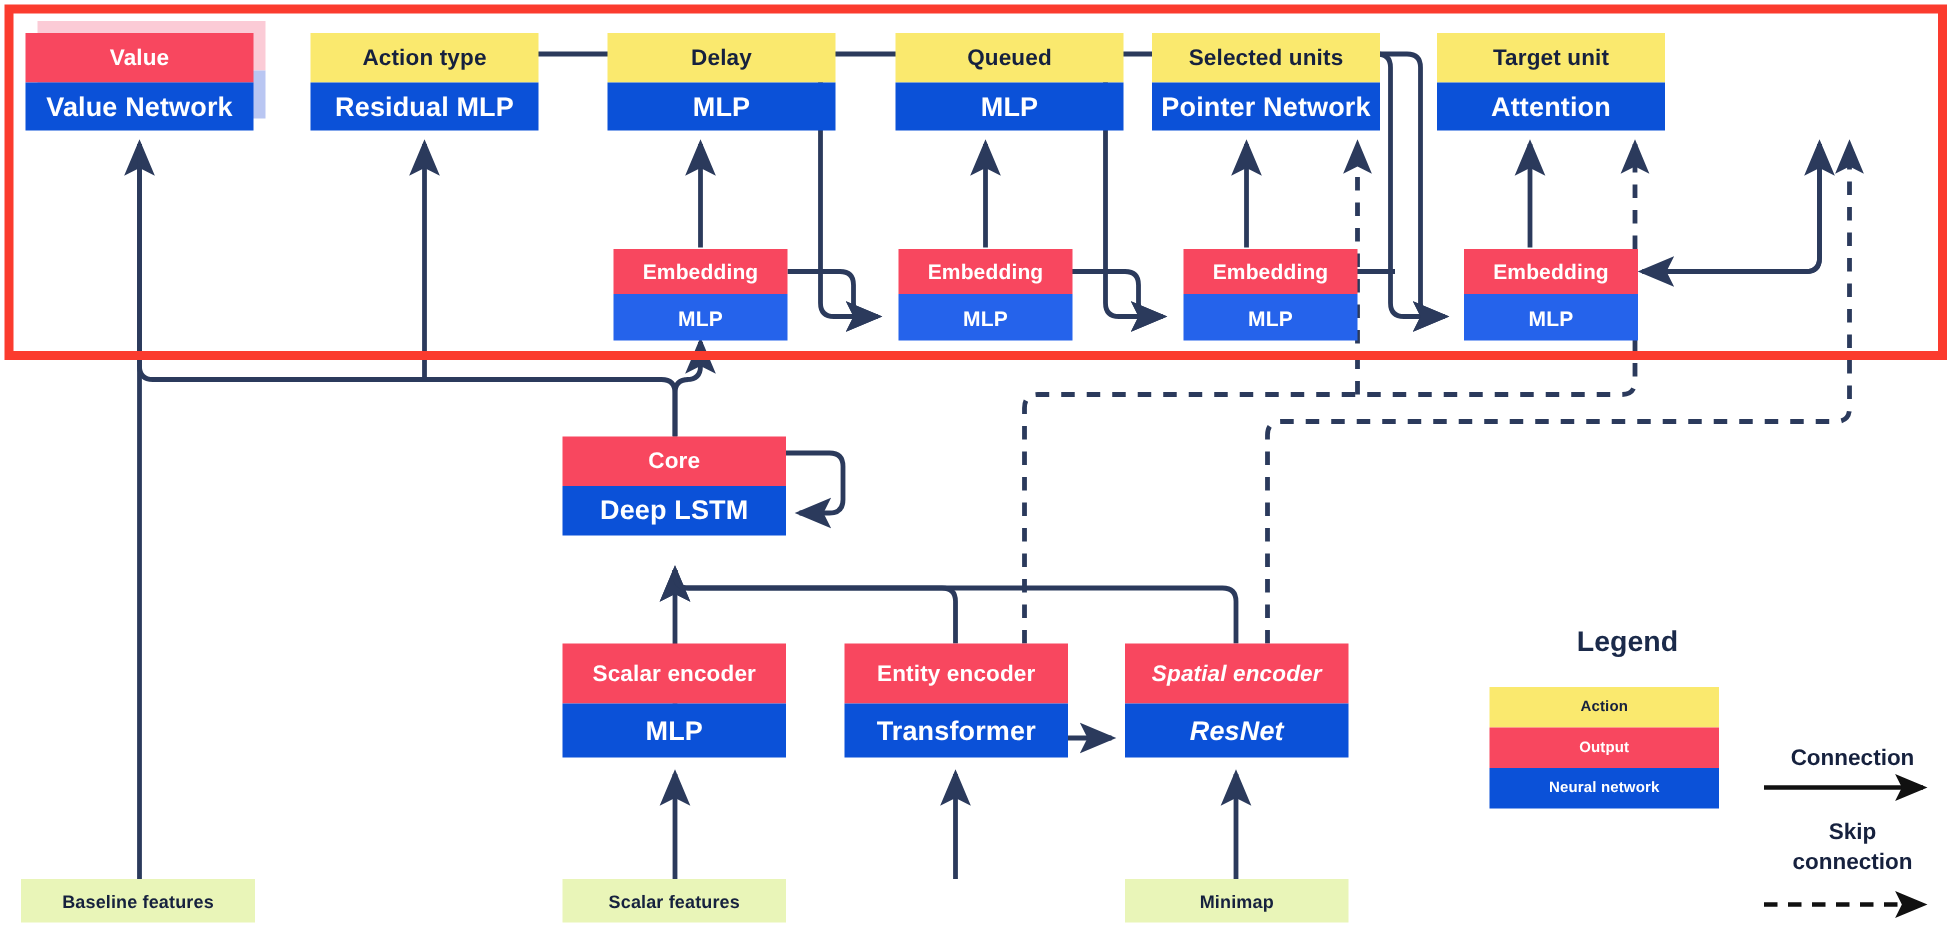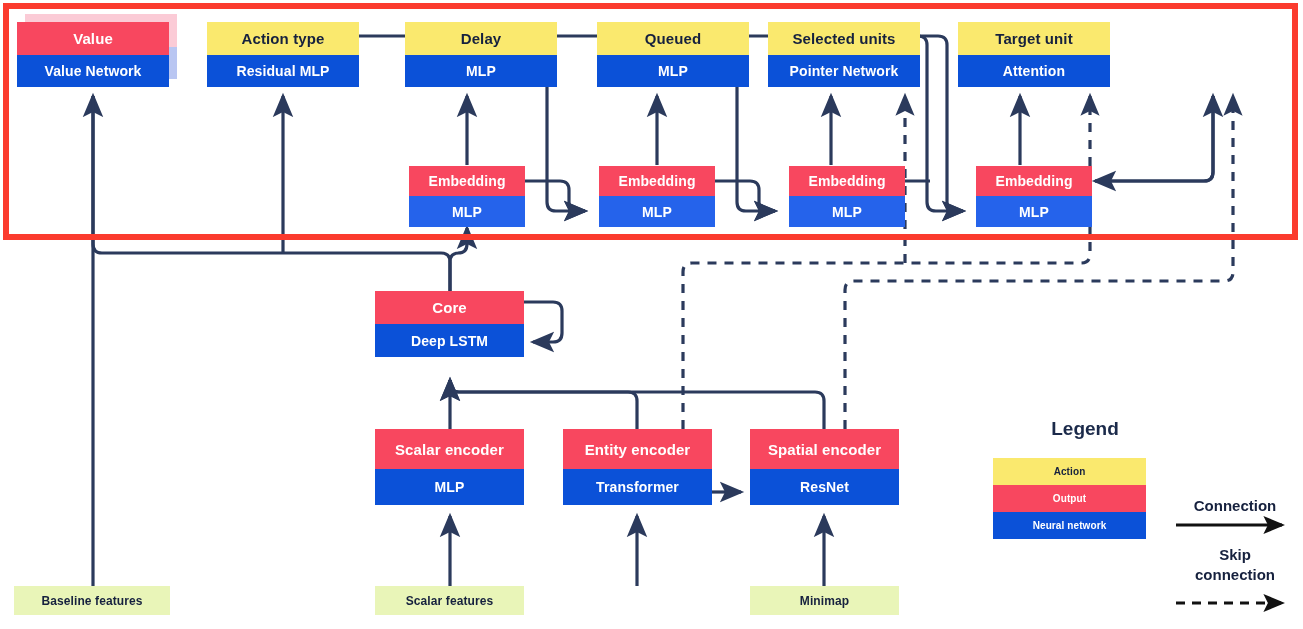--- a/index.html
+++ b/index.html
@@ -7,21 +7,21 @@
   body{width:1303px;height:629px;overflow:hidden;
        font-family:"Liberation Sans","DejaVu Sans",sans-serif;}
   #stage{position:relative;width:1303px;height:629px;background:#fff;}
   svg#wires{position:absolute;left:0;top:0;width:1303px;height:629px;pointer-events:none;}
 
   .node{position:absolute;display:flex;flex-direction:column;z-index:3;}
   .band{display:flex;align-items:center;justify-content:center;
         box-sizing:border-box;white-space:nowrap;letter-spacing:.1px;}
   .band.action{background:#FAE96E;color:#16213E;font-size:15px;font-weight:700;}
   .band.output{background:#F8475F;color:#ffffff;font-size:15px;font-weight:700;}
-  .band.nn    {background:#0B51D8;color:#ffffff;font-size:14px;font-weight:700;}
+  .band.nn    {background:#0B51D8;color:#ffffff;font-size:18px;font-weight:700;}
   .band.nn2   {background:#2563EB;color:#ffffff;font-size:14px;font-weight:700;}
   .band.out2  {background:#F8475F;color:#ffffff;font-size:14px;font-weight:700;}
   .band.input {background:#E9F5B8;color:#16213E;font-size:12px;font-weight:700;}
 
   #redbox{position:absolute;left:3px;top:3px;width:1295px;height:237px;
           border:6px solid #FB3B2E;box-sizing:border-box;z-index:6;pointer-events:none;}
 
   
   #ghost{position:absolute;z-index:1;}
   #ghost .g1{position:absolute;left:0;top:0;width:152px;height:33px;background:#FBCBD6;}
@@ -168,21 +168,21 @@
   <div class="node" style="left:375px;top:429px;width:149px;">
     <div class="band output" style="height:40px;">Scalar encoder</div>
     <div class="band nn" style="height:36px;">MLP</div>
   </div>
 
   <div class="node" style="left:563px;top:429px;width:149px;">
     <div class="band output" style="height:40px;">Entity encoder</div>
     <div class="band nn" style="height:36px;">Transformer</div>
   </div>
 
-  <div class="node" style="left:750px;top:429px;width:149px;">
+  <div class="node" style="left:750px;top:429px;width:149px;font-style:italic;">
     <div class="band output" style="height:40px;">Spatial encoder</div>
     <div class="band nn" style="height:36px;">ResNet</div>
   </div>
 
   <div class="node" style="left:14px;top:586px;width:156px;">
     <div class="band input" style="height:29px;">Baseline features</div>
   </div>
   <div class="node" style="left:375px;top:586px;width:149px;">
     <div class="band input" style="height:29px;">Scalar features</div>
   </div>

